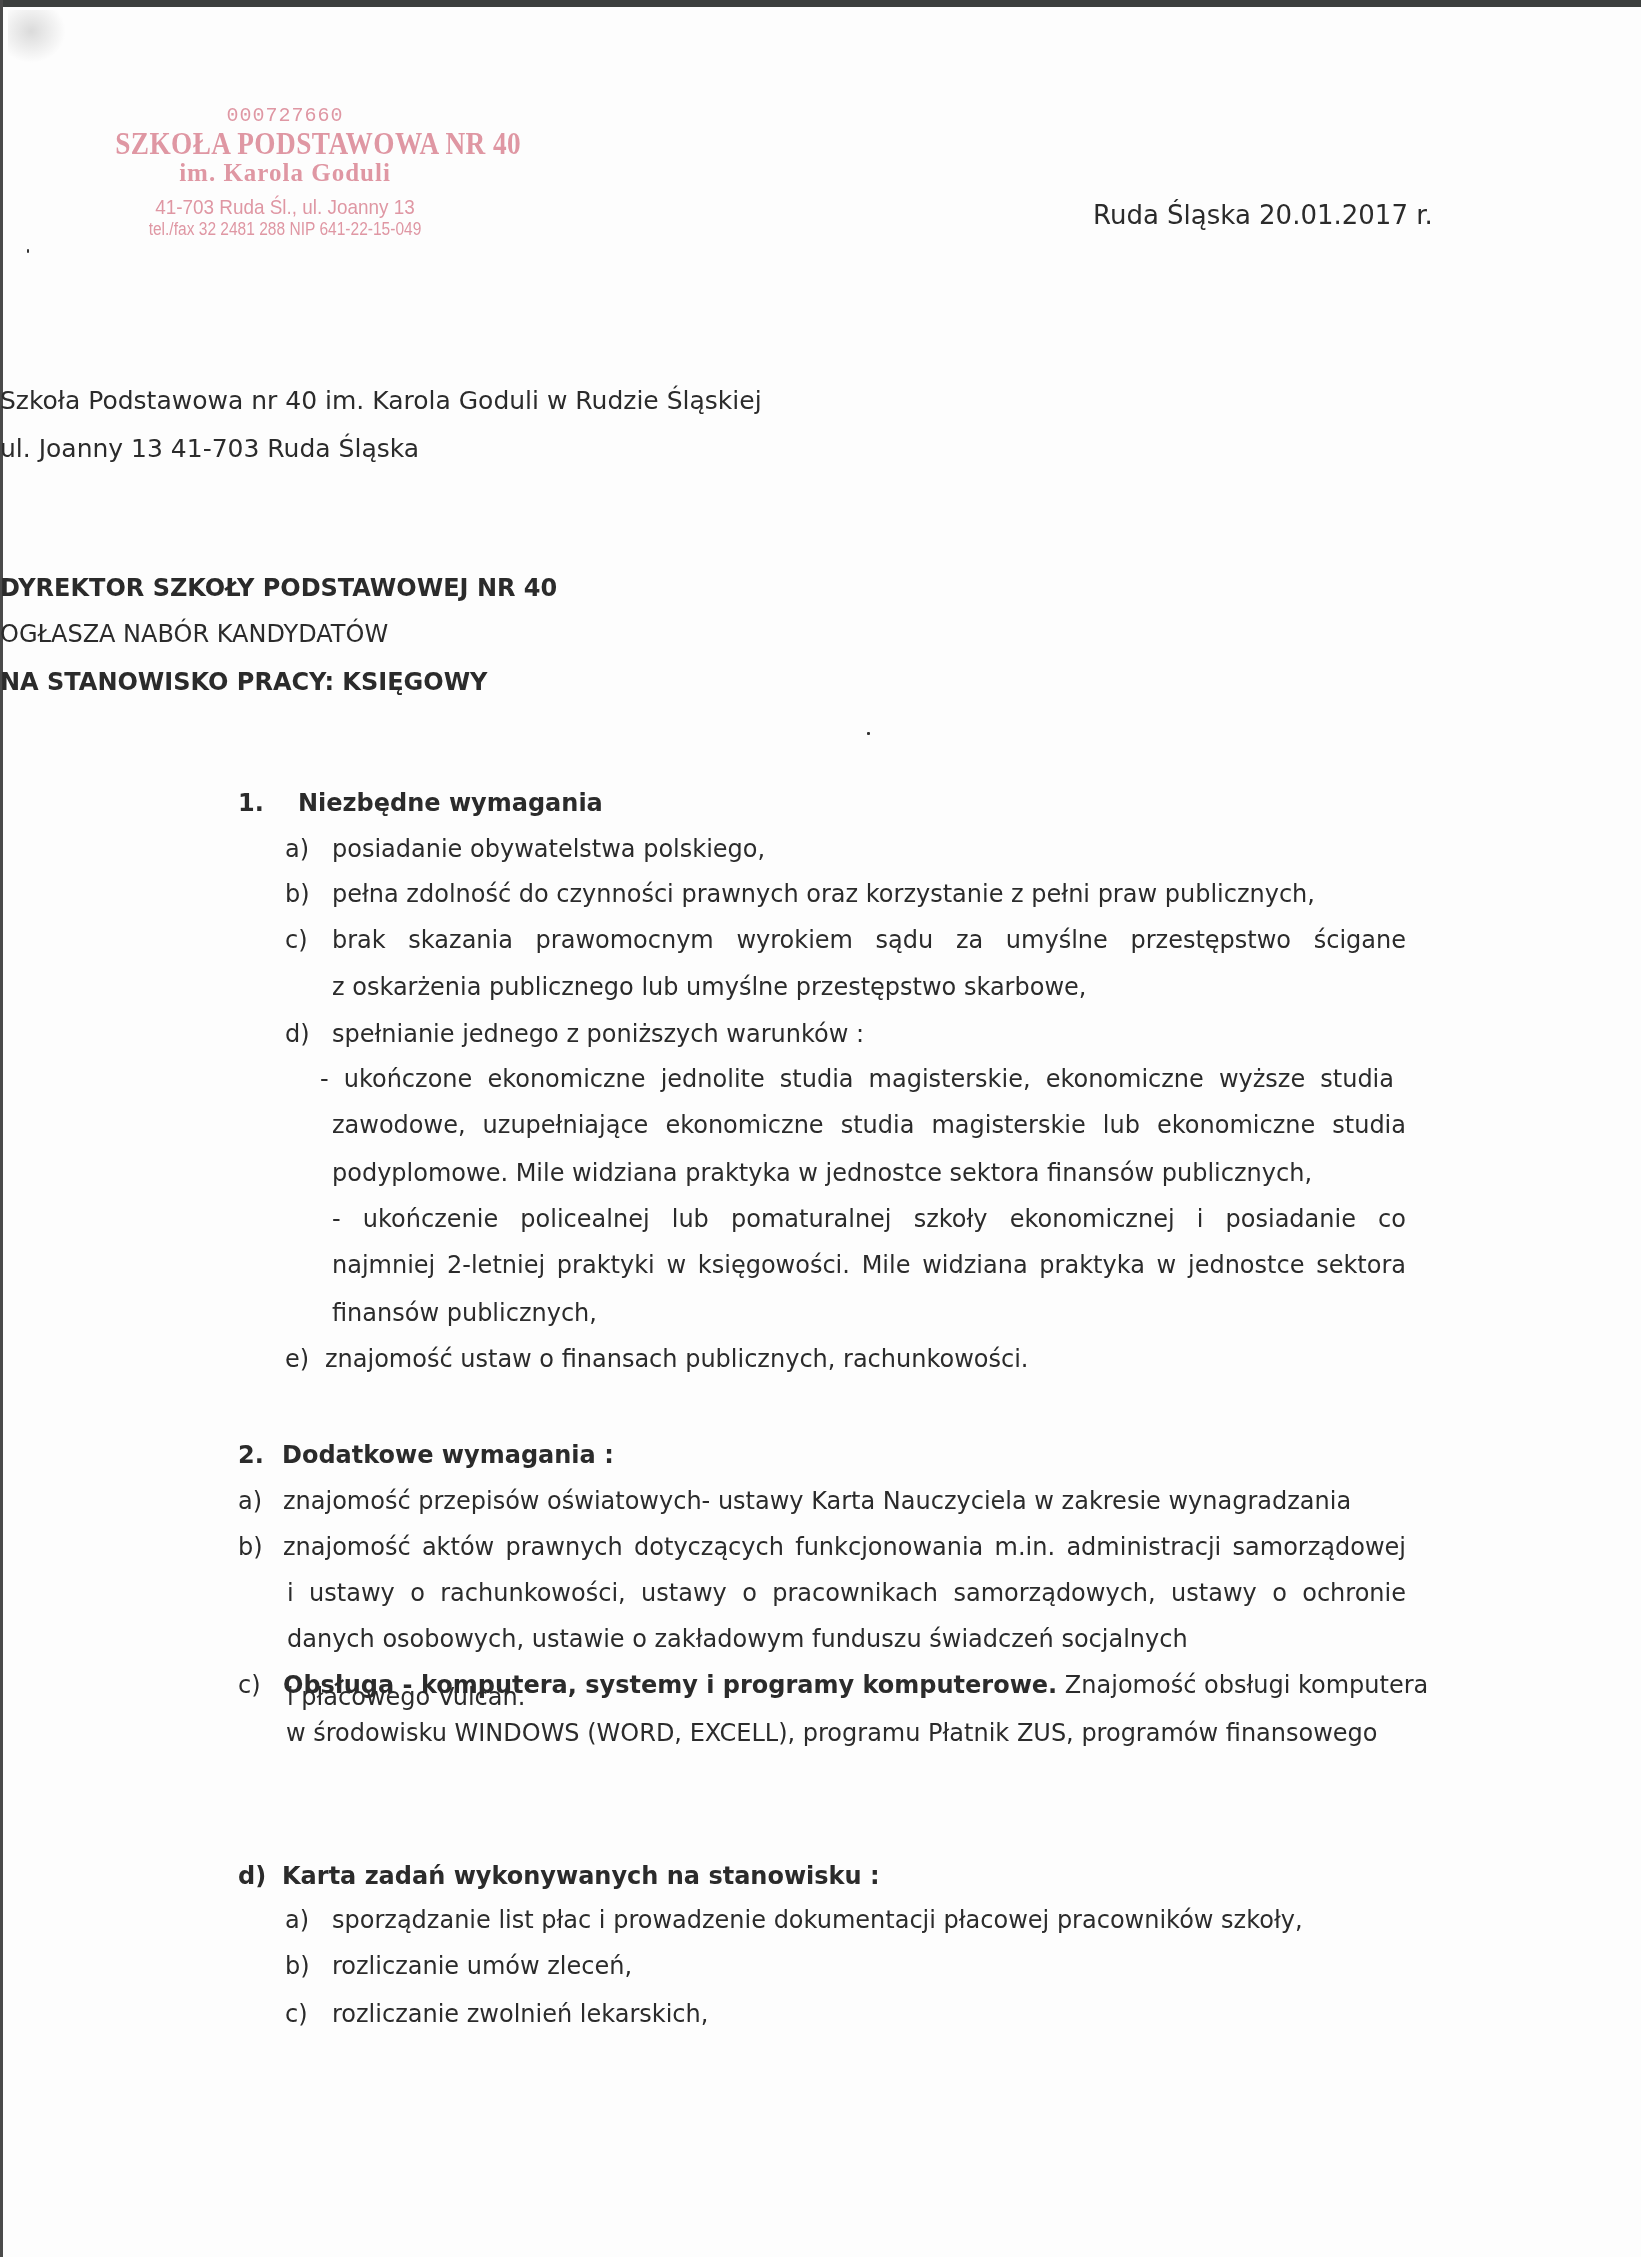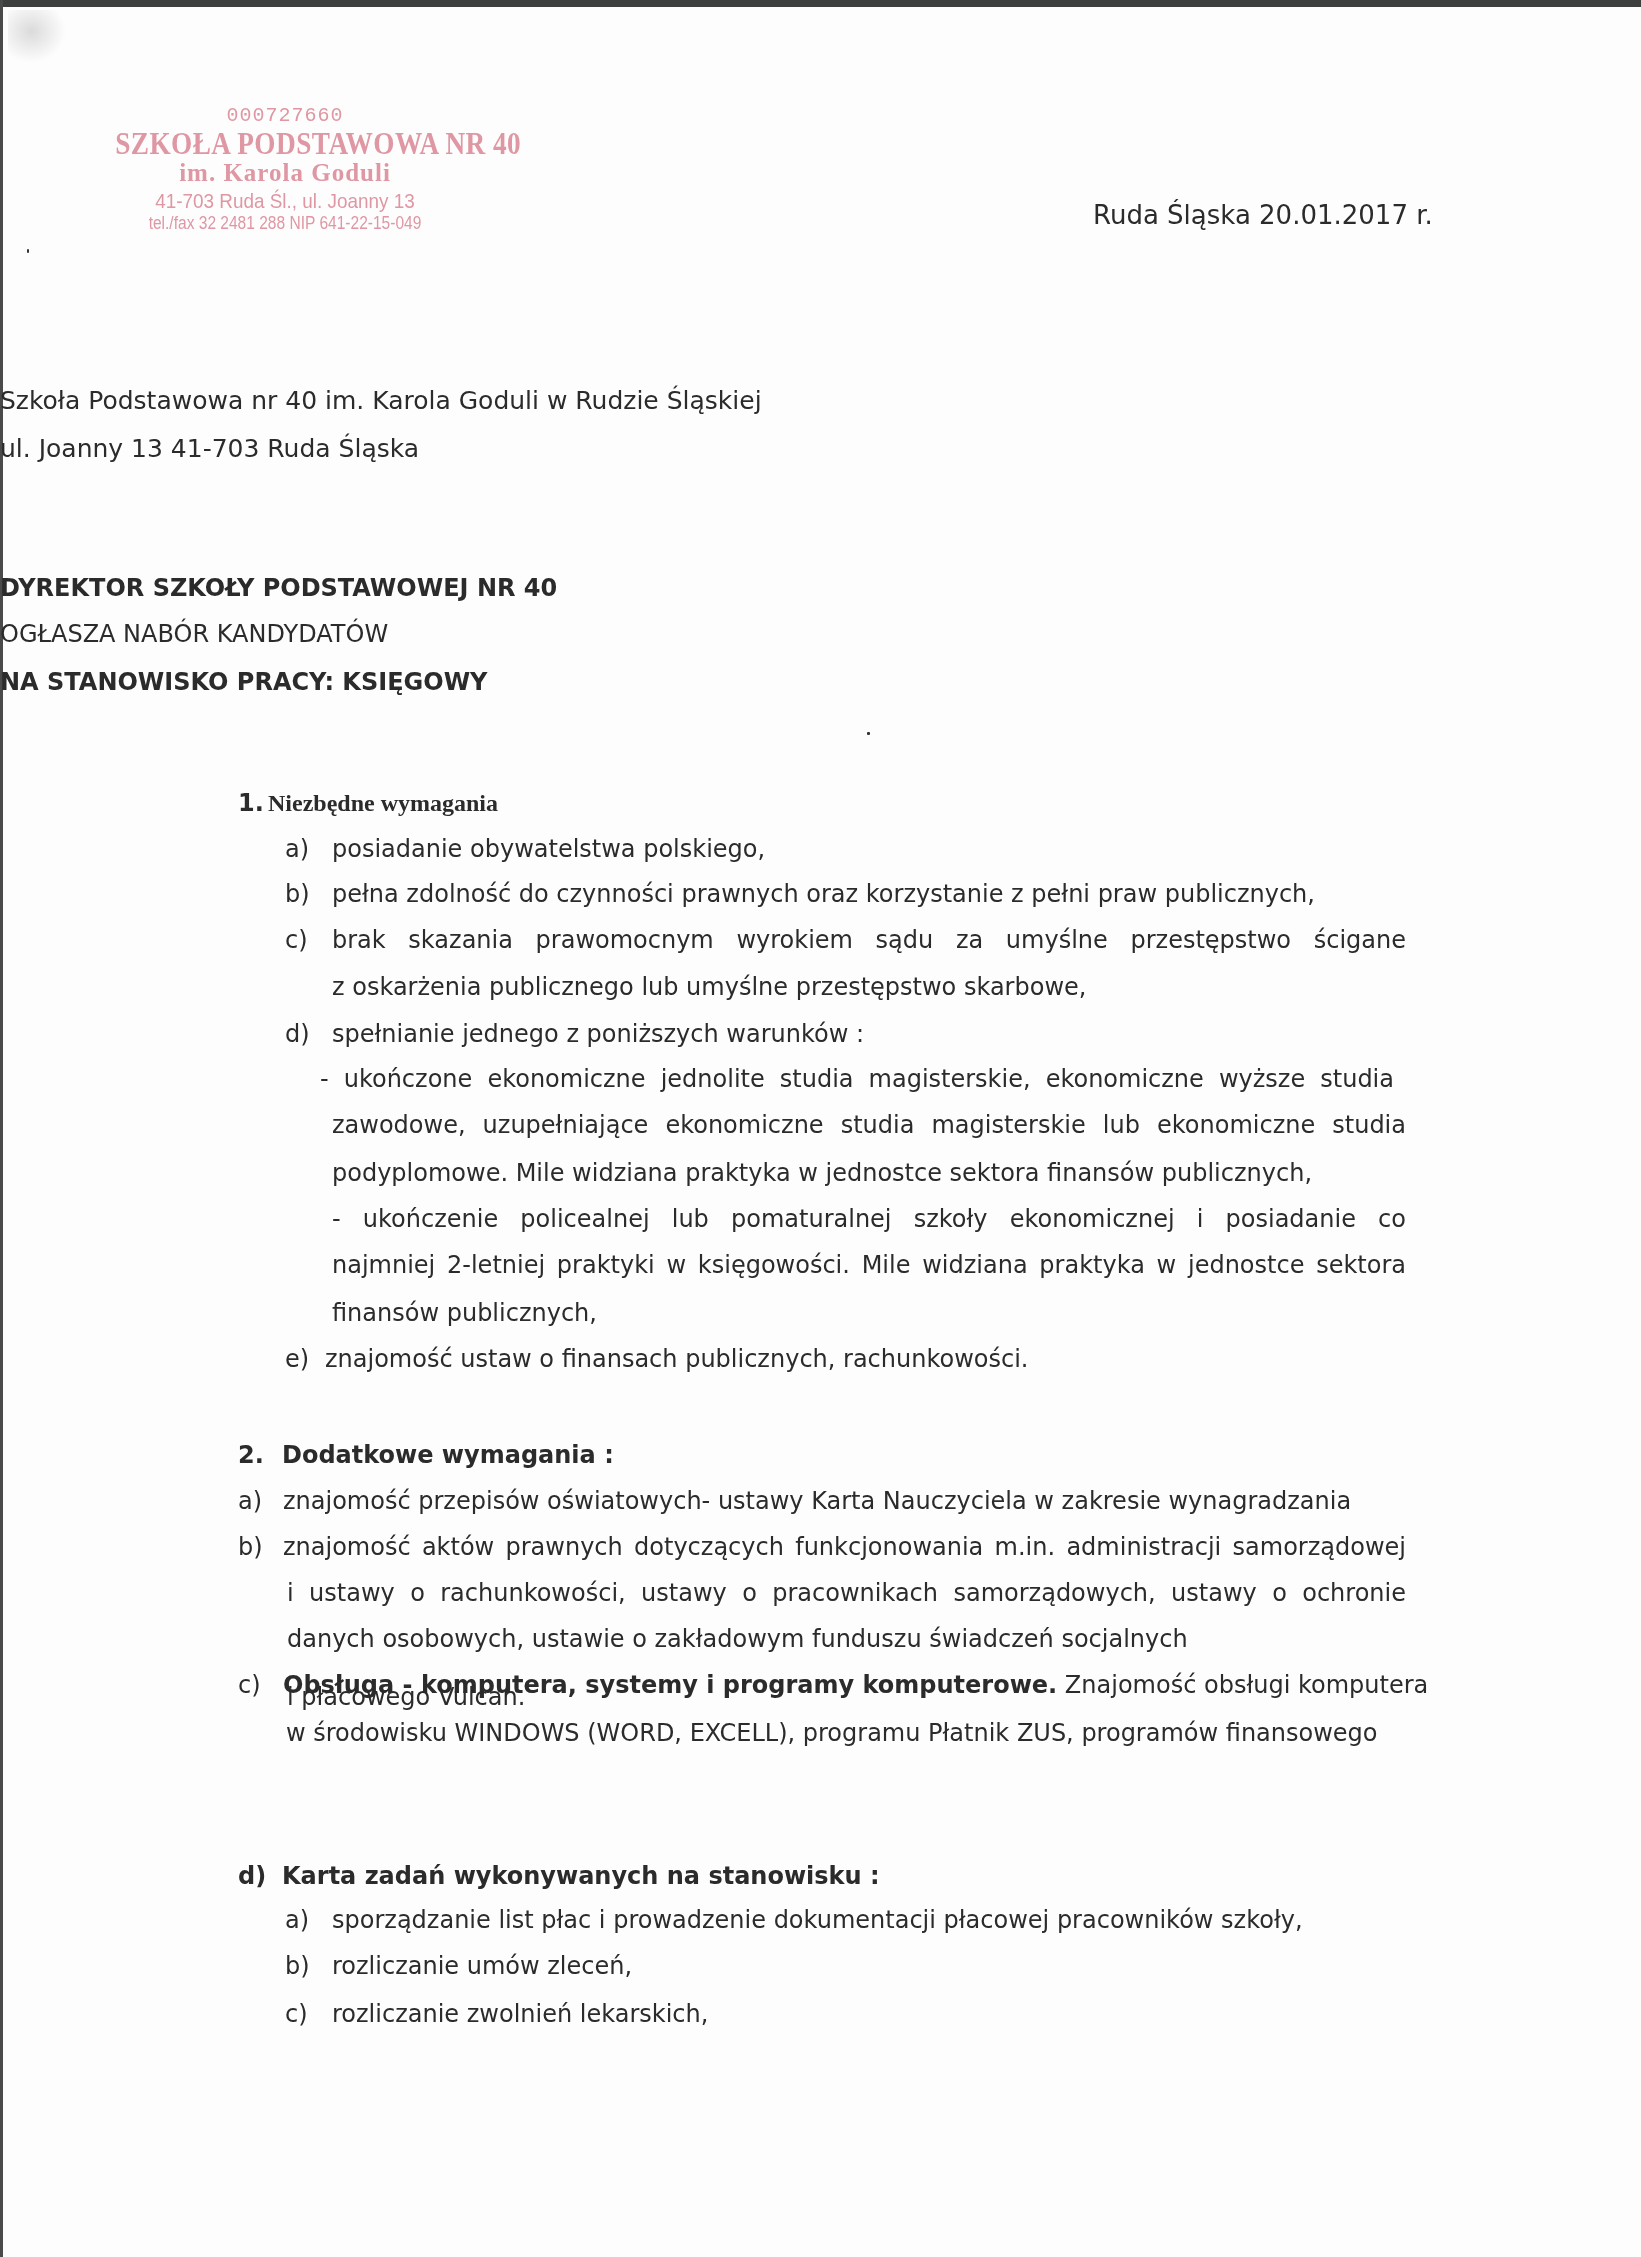--- a/index.html
+++ b/index.html
@@ -14,21 +14,21 @@
   .scan-smudge { position:absolute; left:7.7px; top:9.7px; width:58px; height:53px;
     background:radial-gradient(ellipse at 40% 40%, rgba(190,190,190,0.55), rgba(255,255,255,0) 70%); }
   .speck { position:absolute; width:2.9px; height:2.9px; background:#333; border-radius:1px; }
 
   
   .stamp { position:absolute; left:92px; top:106px; width:386px; text-align:center;
     color:#dc8c9a; font-family:"Liberation Mono", monospace; opacity:0.9; }
   .stamp div { white-space:nowrap; line-height:1; }
   .stamp .s-num { font-size:20px; letter-spacing:1px; margin-bottom:1.9px; }
   .stamp .s-name { font-family:"Liberation Serif", serif; font-size:31px; font-weight:bold; letter-spacing:0.5px; transform:scaleX(0.88); margin-bottom:1px; }
-  .stamp .s-patron { font-family:"Liberation Serif", serif; font-size:25px; font-weight:bold; letter-spacing:1px; margin-bottom:5px; }
+  .stamp .s-patron { font-family:"Liberation Serif", serif; font-size:25px; font-weight:bold; letter-spacing:1px; margin-bottom:11px; }
   .stamp .s-addr { font-family:"Liberation Sans", sans-serif; font-size:21px; transform:scaleX(0.9); margin-bottom:2.9px; }
   .stamp .s-tel { font-family:"Liberation Sans", sans-serif; font-size:18.3px; transform:scaleX(0.85); }
 
   .t { position:absolute; white-space:nowrap; font-size:24px; line-height:29px; }
   .center { left:0; width:1641px; }
   .b { font-weight:bold; }
   .just { text-align:justify; text-align-last:justify; white-space:normal; }
   .date { left:1093px; top:201px; font-size:26px; }
   .num { position:absolute; font-size:24px; line-height:29px; }
 </style>
@@ -53,21 +53,21 @@
 
 <div class="t center" style="top:386px;font-size:25px;">Szkoła Podstawowa nr 40 im. Karola Goduli w Rudzie Śląskiej</div>
 <div class="t center" style="top:434px;font-size:25px;">ul. Joanny 13 41-703 Ruda Śląska</div>
 
 <div class="t center b" style="top:574px;">DYREKTOR SZKOŁY PODSTAWOWEJ NR 40</div>
 <div class="t center" style="top:620px;">OGŁASZA NABÓR KANDYDATÓW</div>
 <div class="t center b" style="top:668px;">NA STANOWISKO PRACY: KSIĘGOWY</div>
 
 <div>
   <div class="num b" style="left:238px;top:789px;">1.</div>
-  <div class="t b" style="left:268px;top:789px;font-family:Liberation Serif, serif;">Niezbędne wymagania</div>
+  <div class="t b" style="left:298px;top:789px;">Niezbędne wymagania</div>
 
   <div class="num" style="left:285px;top:835px;">a)</div>
   <div class="t" style="left:332px;top:835px;">posiadanie obywatelstwa polskiego,</div>
 
   <div class="num" style="left:285px;top:880px;">b)</div>
   <div class="t" style="left:332px;top:880px;">pełna zdolność do czynności prawnych oraz korzystanie z pełni praw publicznych,</div>
 
   <div class="num" style="left:285px;top:926px;">c)</div>
   <div class="t just" style="left:332px;top:926px;width:1074px;">brak skazania prawomocnym wyrokiem sądu za umyślne przestępstwo ścigane</div>
   <div class="t" style="left:332px;top:973px;">z oskarżenia publicznego lub umyślne przestępstwo skarbowe,</div>

